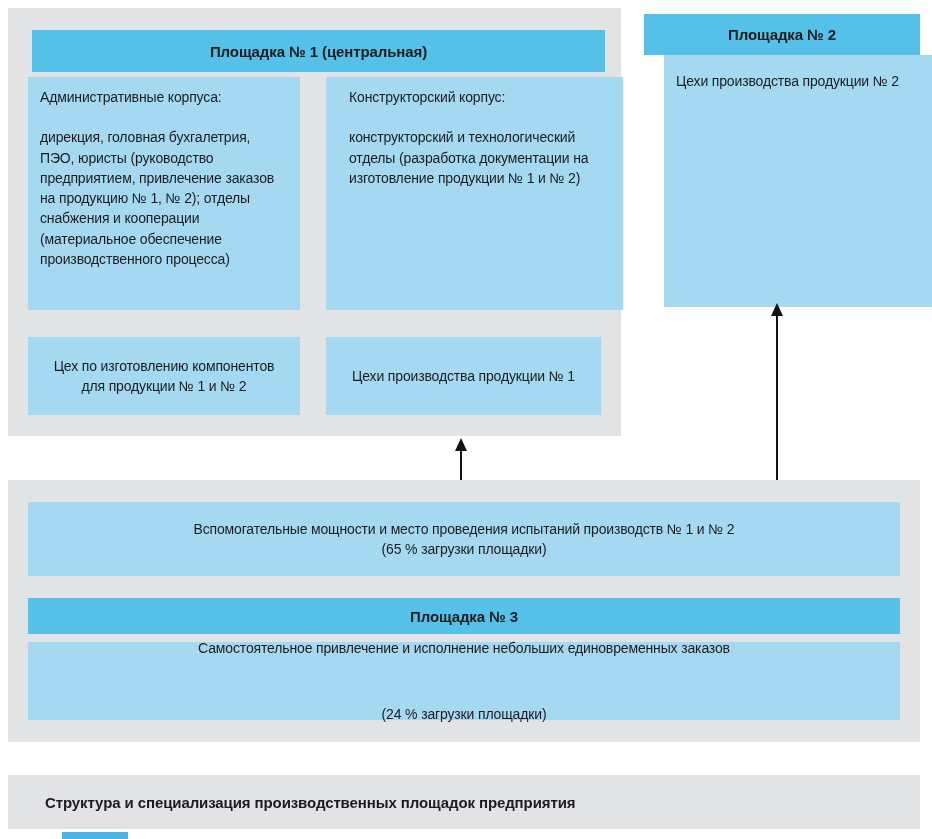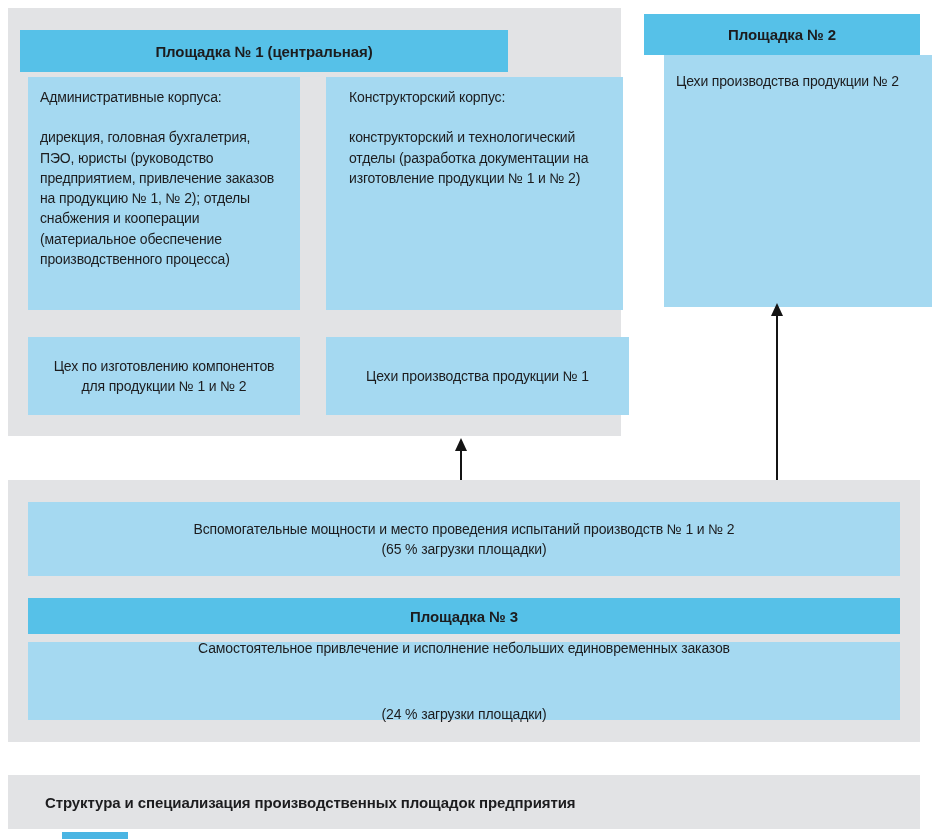--- a/index.html
+++ b/index.html
@@ -39,39 +39,39 @@
     font-weight:bold;font-size:15px;letter-spacing:-0.1px;
     padding-left:37px;box-sizing:border-box;
   }
   .chip{position:absolute;background:#4ab5e3;}
 </style>
 </head>
 <body>
 
 <div class="container" style="left:8px;top:8px;width:613px;height:428px;">
 
-  <div class="hdr" style="left:12px;top:22px;width:488px;height:42px;align-items:center;">
+  <div class="hdr" style="left:24px;top:22px;width:573px;height:42px;align-items:center;">
     <span>Площадка № 1 (центральная)</span>
   </div>
 
   <div class="box pad-left" style="left:20px;top:69px;width:248px;height:213px;padding:10px 12px;">
     <div>Административные корпуса:</div>
     <div class="body-para">дирекция, головная бухгалетрия, ПЭО, юристы (руководство предприятием, привлечение заказов на продукцию № 1, № 2); отделы снабжения и кооперации (материальное обеспечение производственного процесса)</div>
   </div>
 
   <div class="box pad-left" style="left:318px;top:69px;width:251px;height:213px;padding:10px 23px;">
     <div>Конструкторский корпус:</div>
     <div class="body-para">конструкторский и технологический отделы (разработка документации на изготовление продукции № 1 и № 2)</div>
   </div>
 
   <div class="box center" style="left:20px;top:329px;width:272px;height:78px;">
     <span>Цех по изготовлению компонентов для продукции № 1 и № 2</span>
   </div>
 
-  <div class="box center" style="left:318px;top:329px;width:303px;height:78px;">
+  <div class="box center" style="left:318px;top:329px;width:275px;height:78px;">
     <span>Цехи производства продукции № 1</span>
   </div>
 </div>
 
 <div class="hdr" style="left:644px;top:14px;width:276px;height:41px;">
   <span>Площадка № 2</span>
 </div>
 <div class="box pad-left" style="left:664px;top:55px;width:252px;height:226px;padding:16px 20px 10px 12px;">
   <span>Цехи производства продукции № 2</span>
 </div>

